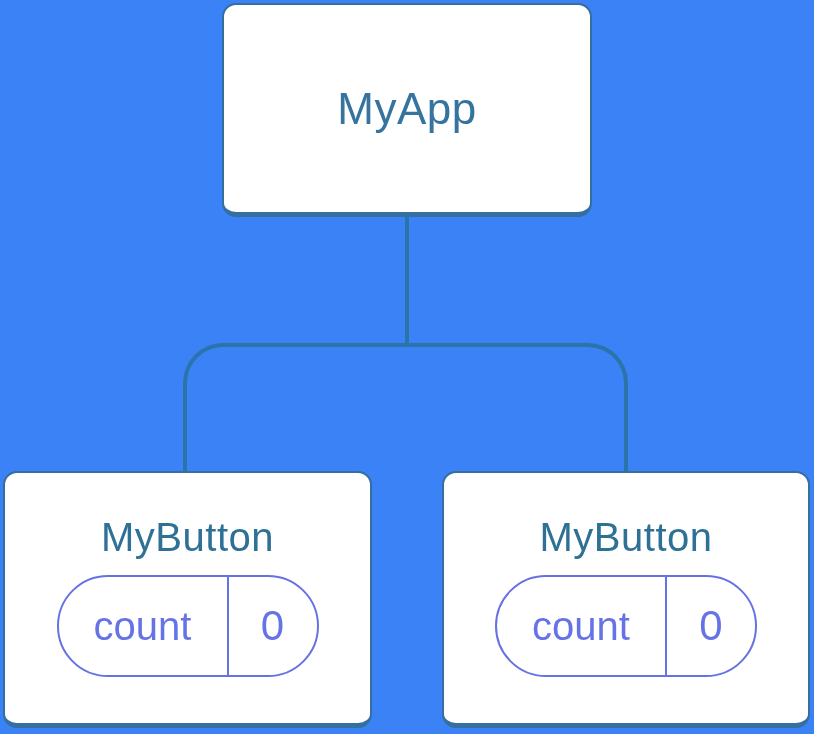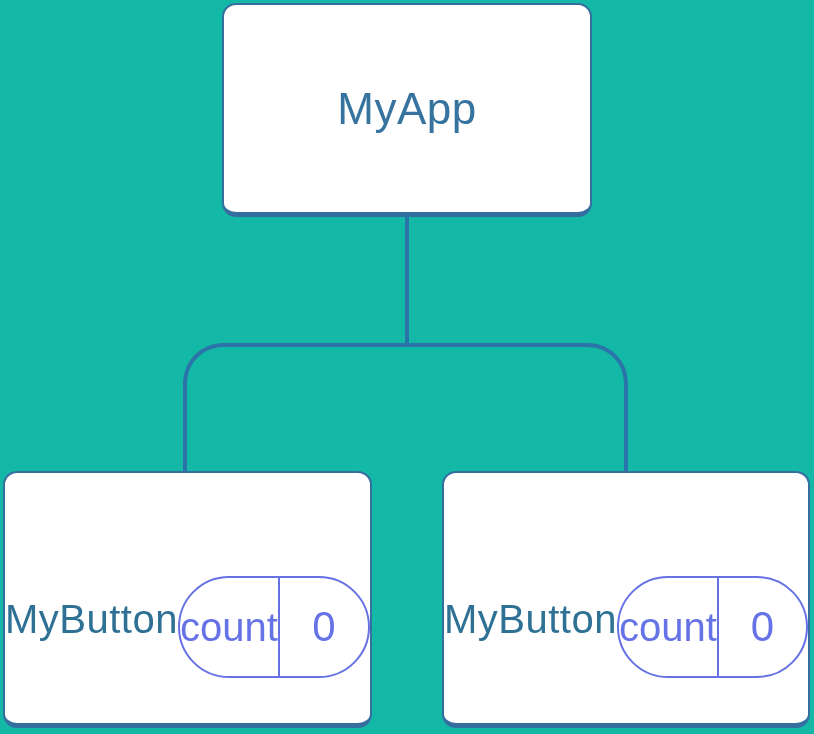--- a/index.html
+++ b/index.html
@@ -1,20 +1,20 @@
 <!DOCTYPE html>
 <html><head>
 <meta charset="utf-8">
 <style>
   html, body { margin: 0; padding: 0; }
   .canvas {
     position: relative;
     width: 814px;
     height: 734px;
-    background: #14b8a6;
+    background: #3b82f6;
     font-family: "Liberation Sans", sans-serif;
     overflow: hidden;
   }
   .node {
     position: absolute;
     background: #ffffff;
     border: 2px solid #346fa0;
     border-bottom-width: 5px;
     border-radius: 14px;
     box-sizing: border-box;
@@ -52,21 +52,21 @@
     border: 4px solid #2b74a9;
     border-bottom: none;
     border-radius: 40px 40px 0 0;
     background: transparent;
   }
   .node-child {
     top: 471px;
     width: 369px;
     height: 257px;
     display: flex;
-    flex-direction: row;
+    flex-direction: column;
     align-items: center;
     padding-top: 42px;
   }
   .node-child-left { left: 3px; }
   .node-child-right { left: 442px; width: 368px; }
   .child-label {
     font-size: 40px;
     font-weight: 500;
     color: #2e7195;
     letter-spacing: 0.5px;

